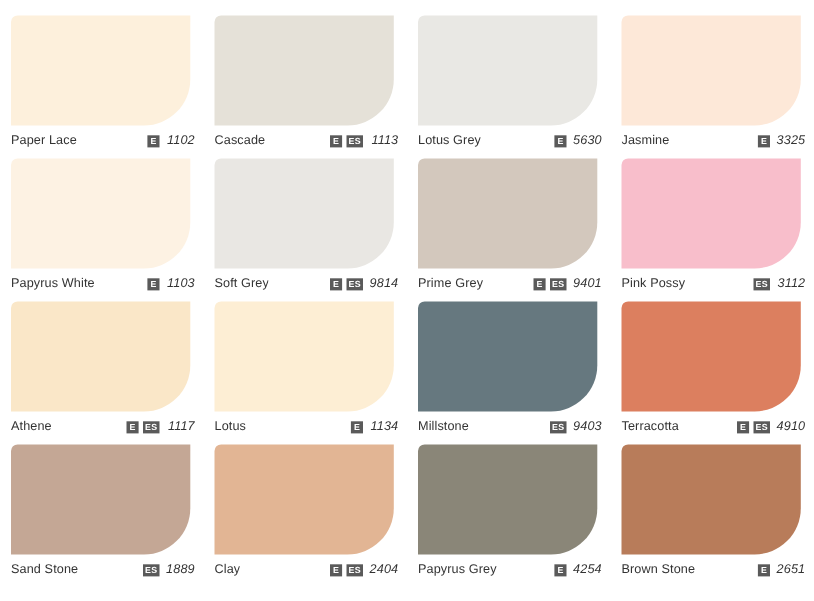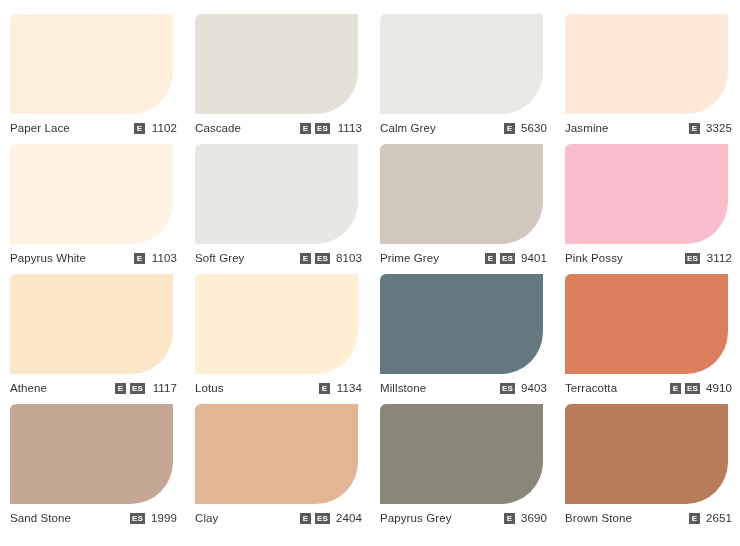--- a/index.html
+++ b/index.html
@@ -83,20 +83,21 @@
     letter-spacing: 0.2px;
     box-sizing: border-box;
   }
 
   .swatch-code {
     font-size: 11.5px;
     color: #333333;
     min-width: 28px;
     text-align: right;
     letter-spacing: 0.1px;
+    font-style: italic;
   }
 </style>
 </head>
 <body>
 
 <div id="swatch-grid">
     <div class="swatch-cell">
       <div class="swatch-chip" style="background: rgb(253, 240, 220);"></div>
       <div class="swatch-caption">
         <span class="swatch-label">Paper Lace</span>
@@ -113,21 +114,21 @@
         <span class="caption-right">
           <span class="badge">E</span>
           <span class="badge">ES</span>
           <span class="swatch-code">1113</span>
         </span>
       </div>
     </div>
     <div class="swatch-cell">
       <div class="swatch-chip" style="background: rgb(233, 232, 228);"></div>
       <div class="swatch-caption">
-        <span class="swatch-label">Calm Grey</span>
+        <span class="swatch-label">Lotus Grey</span>
         <span class="caption-right">
           <span class="badge">E</span>
           <span class="swatch-code">5630</span>
         </span>
       </div>
     </div>
     <div class="swatch-cell">
       <div class="swatch-chip" style="background: rgb(253, 232, 216);"></div>
       <div class="swatch-caption">
         <span class="swatch-label">Jasmine</span>
@@ -147,21 +148,21 @@
         </span>
       </div>
     </div>
     <div class="swatch-cell">
       <div class="swatch-chip" style="background: rgb(233, 231, 227);"></div>
       <div class="swatch-caption">
         <span class="swatch-label">Soft Grey</span>
         <span class="caption-right">
           <span class="badge">E</span>
           <span class="badge">ES</span>
-          <span class="swatch-code">8103</span>
+          <span class="swatch-code">9814</span>
         </span>
       </div>
     </div>
     <div class="swatch-cell">
       <div class="swatch-chip" style="background: rgb(211, 200, 189);"></div>
       <div class="swatch-caption">
         <span class="swatch-label">Prime Grey</span>
         <span class="caption-right">
           <span class="badge">E</span>
           <span class="badge">ES</span>
@@ -220,42 +221,42 @@
           <span class="swatch-code">4910</span>
         </span>
       </div>
     </div>
     <div class="swatch-cell">
       <div class="swatch-chip" style="background: rgb(196, 167, 149);"></div>
       <div class="swatch-caption">
         <span class="swatch-label">Sand Stone</span>
         <span class="caption-right">
           <span class="badge">ES</span>
-          <span class="swatch-code">1999</span>
+          <span class="swatch-code">1889</span>
         </span>
       </div>
     </div>
     <div class="swatch-cell">
       <div class="swatch-chip" style="background: rgb(226, 181, 148);"></div>
       <div class="swatch-caption">
         <span class="swatch-label">Clay</span>
         <span class="caption-right">
           <span class="badge">E</span>
           <span class="badge">ES</span>
           <span class="swatch-code">2404</span>
         </span>
       </div>
     </div>
     <div class="swatch-cell">
       <div class="swatch-chip" style="background: rgb(138, 134, 120);"></div>
       <div class="swatch-caption">
         <span class="swatch-label">Papyrus Grey</span>
         <span class="caption-right">
           <span class="badge">E</span>
-          <span class="swatch-code">3690</span>
+          <span class="swatch-code">4254</span>
         </span>
       </div>
     </div>
     <div class="swatch-cell">
       <div class="swatch-chip" style="background: rgb(184, 124, 90);"></div>
       <div class="swatch-caption">
         <span class="swatch-label">Brown Stone</span>
         <span class="caption-right">
           <span class="badge">E</span>
           <span class="swatch-code">2651</span>

